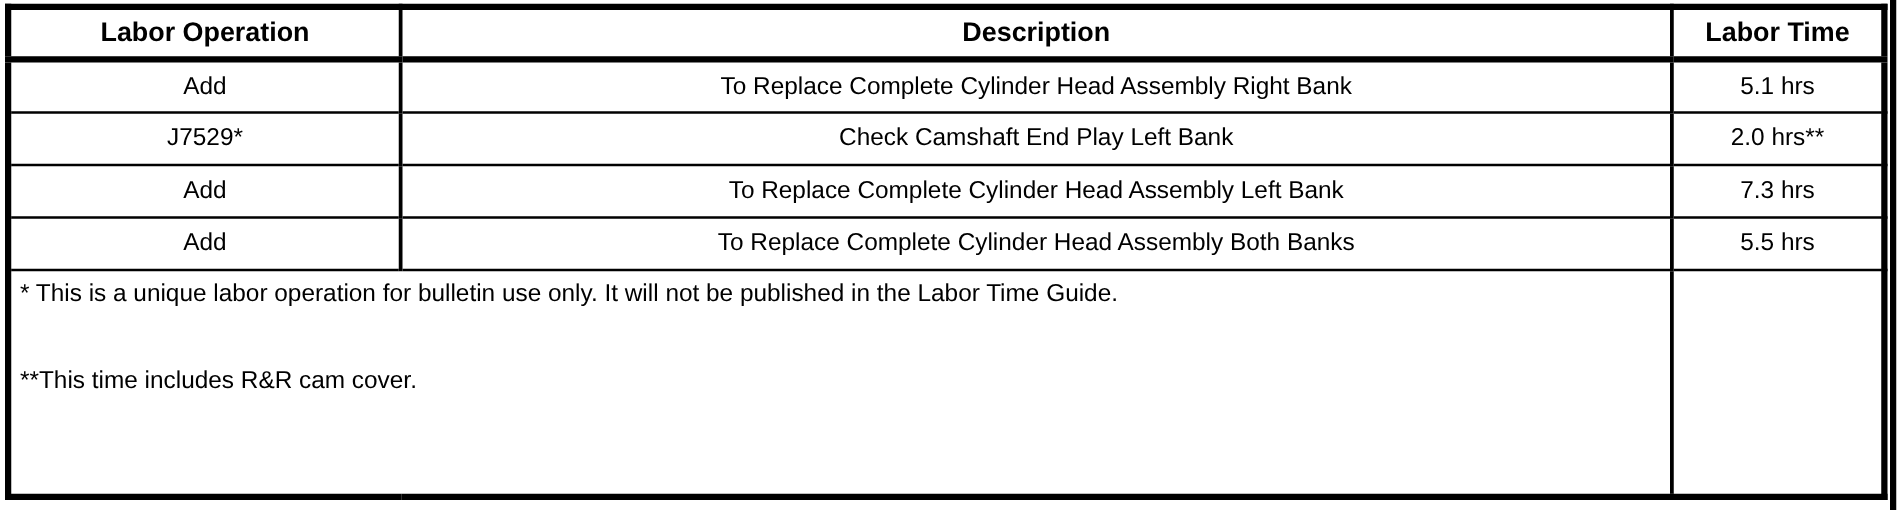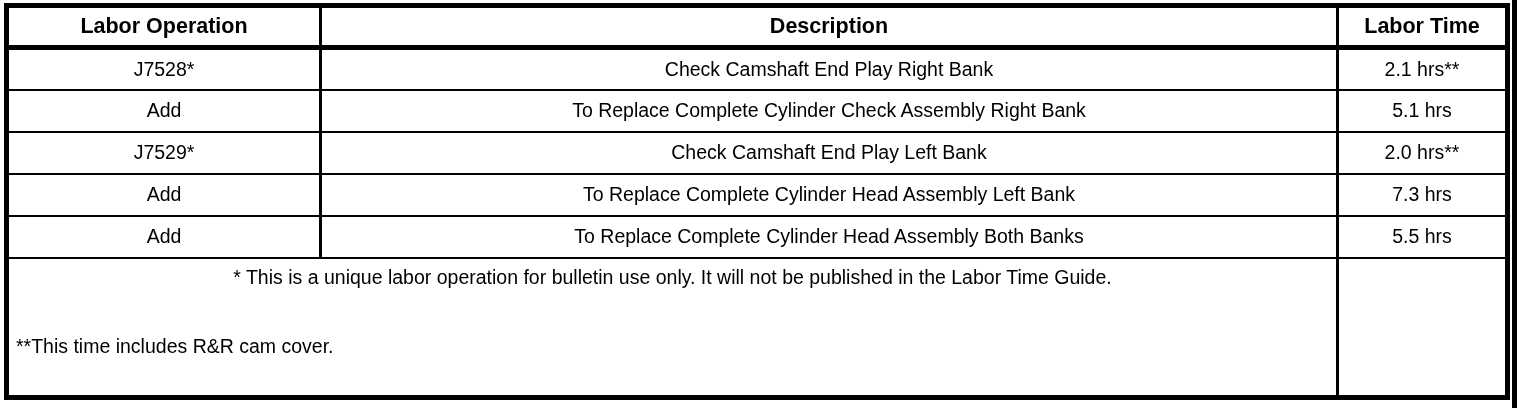--- a/index.html
+++ b/index.html
@@ -50,21 +50,21 @@
   }
   .labor-table td.col-op, .labor-table th.col-op { border-right-width: 3px; }
   .labor-table td.col-time, .labor-table th.col-time { border-left-width: 3px; }
   .labor-table tr.data-row { height: 42px; }
   .labor-table td.footnote-cell {
     text-align: left;
     vertical-align: top;
     padding: 5px 7px;
     white-space: normal;
   }
-  .footnote-line1 { margin-top: 2px; text-align: center; }
+  .footnote-line1 { margin-top: 2px; }
   .footnote-line2 { margin-top: 46px; }
 </style>
 </head>
 <body>
 
 <div class="scan-page">
 
   <div class="table-wrap">
     <table class="labor-table">
       <colgroup>
@@ -74,27 +74,22 @@
       </colgroup>
       <thead>
         <tr>
           <th class="col-op">Labor Operation</th>
           <th class="col-desc">Description</th>
           <th class="col-time">Labor Time</th>
         </tr>
       </thead>
       <tbody>
         <tr class="data-row">
-          <td class="col-op">J7528*</td>
-          <td class="col-desc">Check Camshaft End Play Right Bank</td>
-          <td class="col-time">2.1 hrs**</td>
-        </tr>
-        <tr class="data-row">
           <td class="col-op">Add</td>
-          <td class="col-desc">To Replace Complete Cylinder Check Assembly Right Bank</td>
+          <td class="col-desc">To Replace Complete Cylinder Head Assembly Right Bank</td>
           <td class="col-time">5.1 hrs</td>
         </tr>
         <tr class="data-row">
           <td class="col-op">J7529*</td>
           <td class="col-desc">Check Camshaft End Play Left Bank</td>
           <td class="col-time">2.0 hrs**</td>
         </tr>
         <tr class="data-row">
           <td class="col-op">Add</td>
           <td class="col-desc">To Replace Complete Cylinder Head Assembly Left Bank</td>

